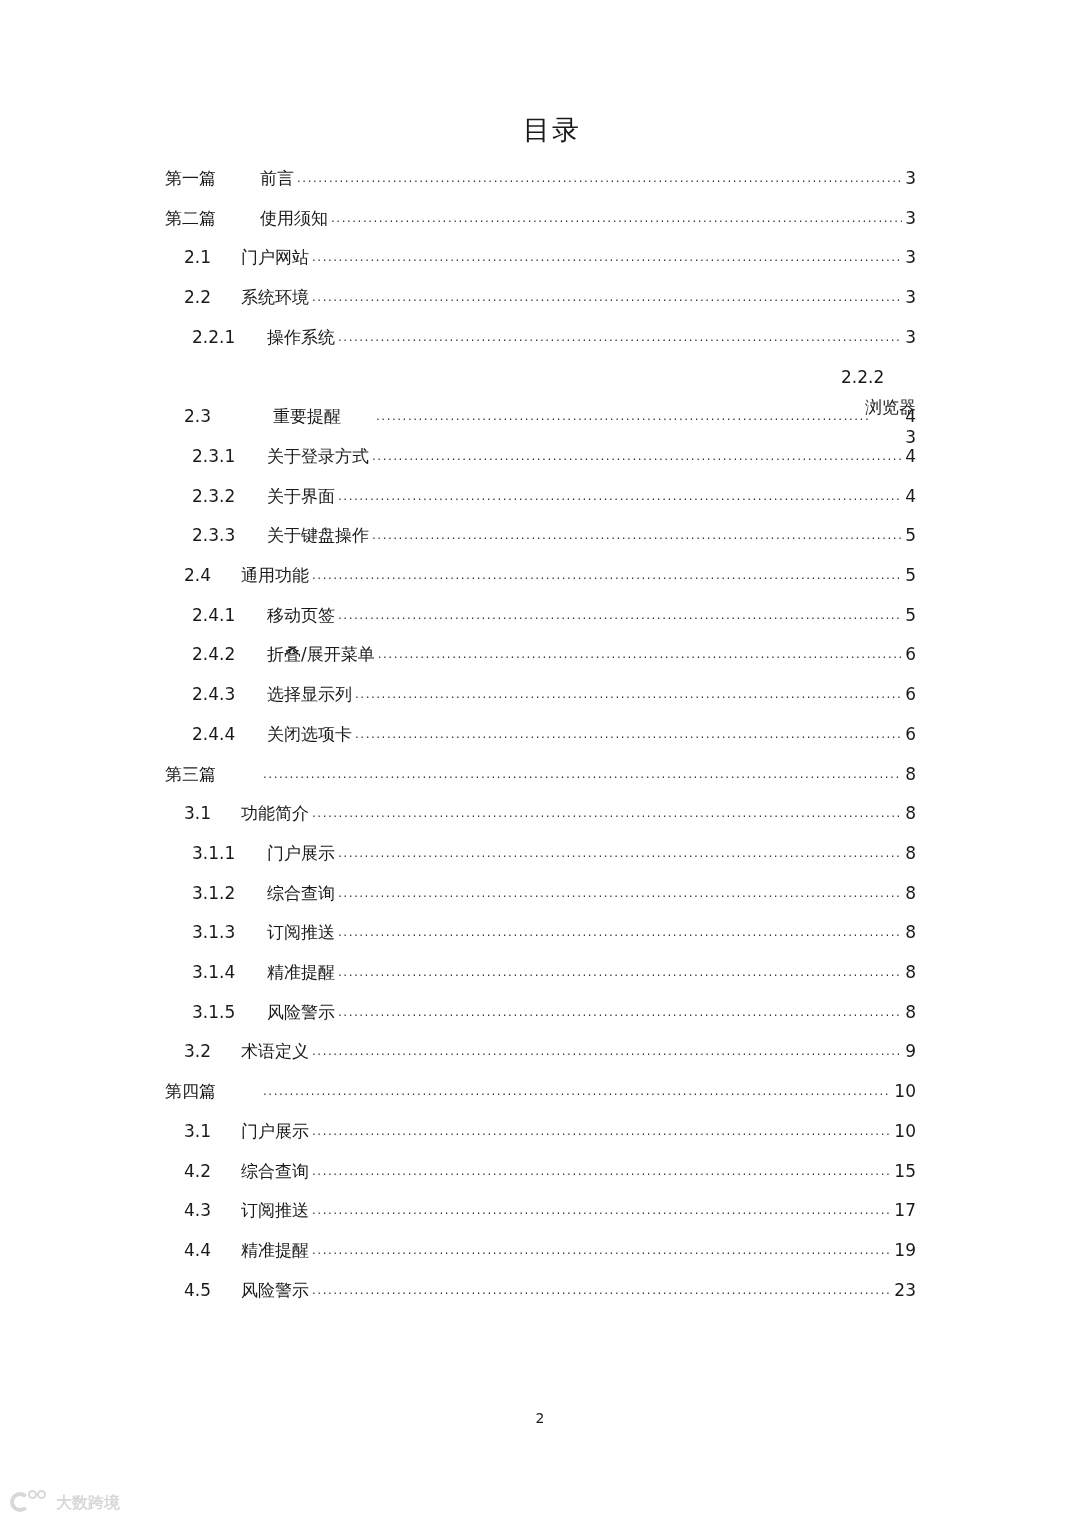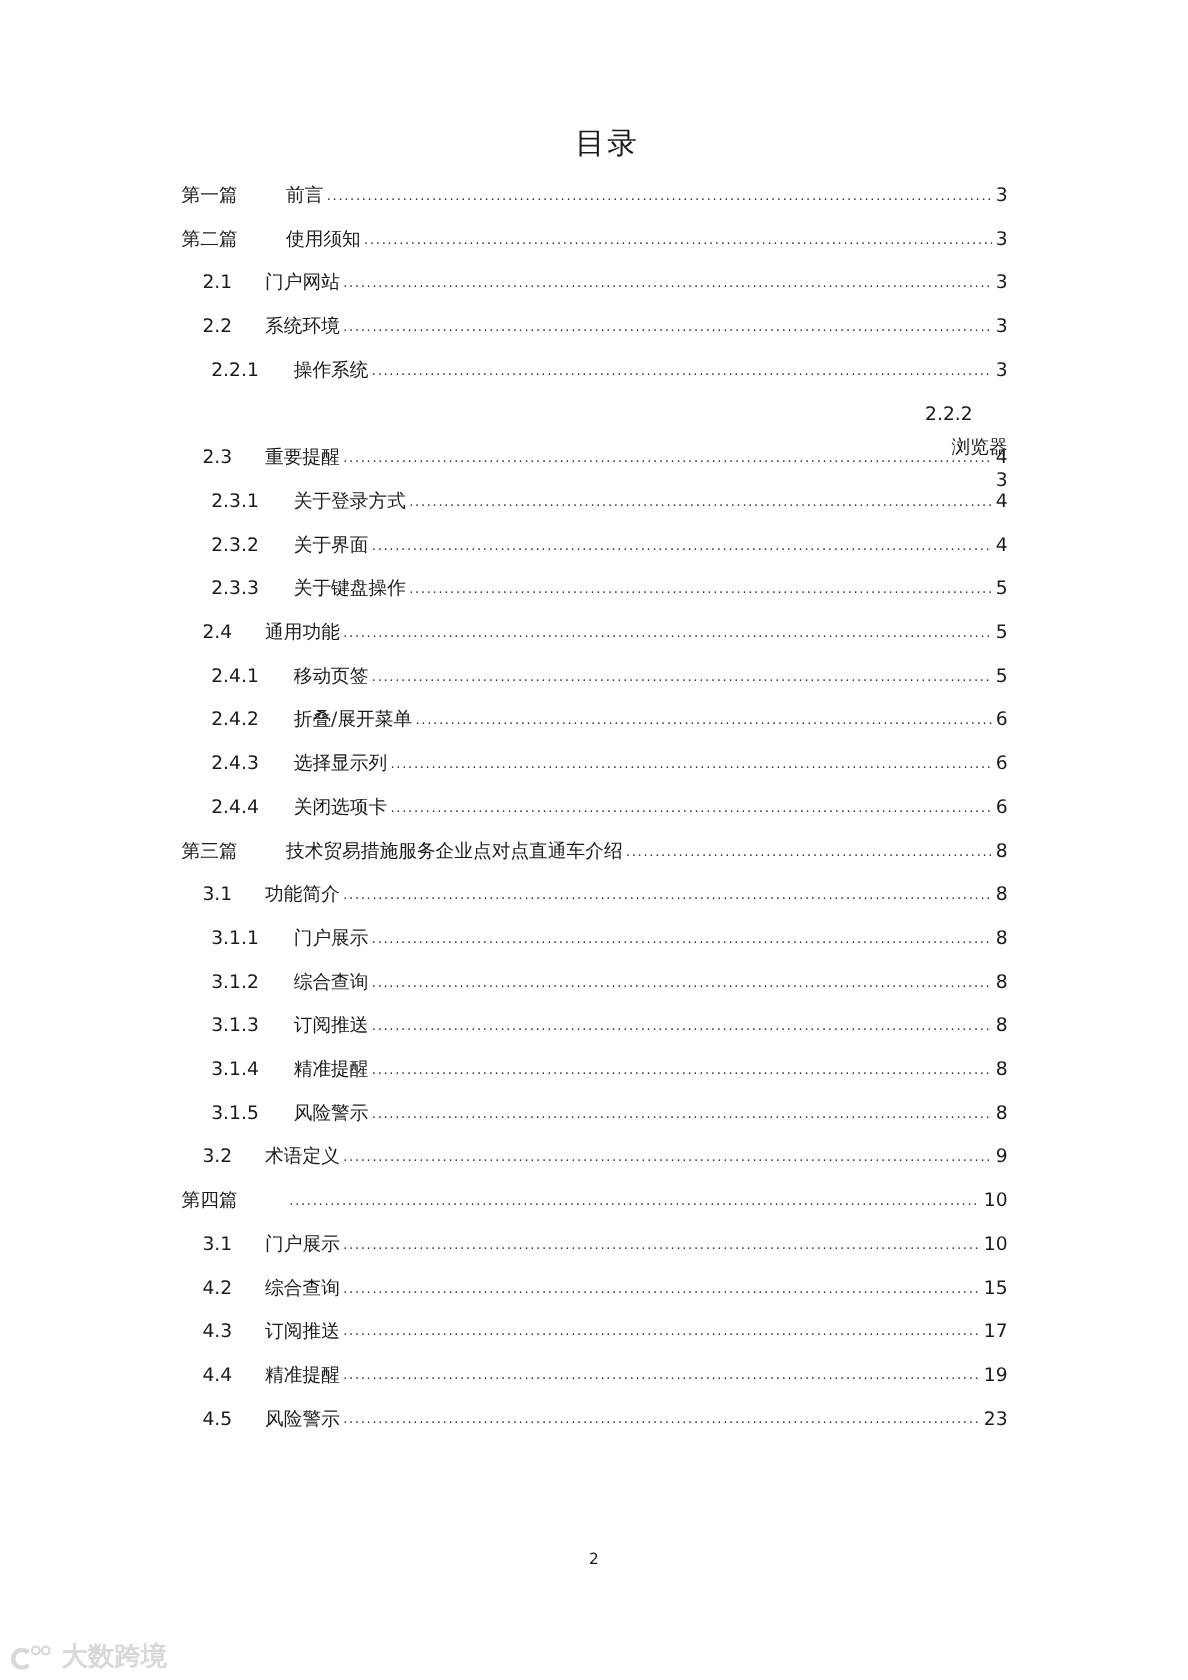--- a/index.html
+++ b/index.html
@@ -17,22 +17,22 @@
     .dots::before { content: "......................................................................................................................................................................................................................................................"; }
     .page { white-space: nowrap; }
     .lvl0 { left: 165px; }
     .lvl0 .num { width: 95px; }
     .lvl1 { left: 184px; }
     .lvl1 .num { width: 57px; }
     .lvl2 { left: 192px; }
     .lvl2 .num { width: 75px; }
     .pagenum { position: absolute; left: 0; width: 1080px; top: 1410px; text-align: center;
                font-size: 14px; color: #1a1a1a; }
-    .watermark { position: absolute; left: 10px; top: 1490px; display: flex; align-items: flex-end;
-                 color: #d8d8d8; font-size: 24px; font-weight: bold; }
+    .watermark { position: absolute; left: 10px; top: 1490px; display: flex; align-items: center;
+                 color: #d8d8d8; font-size: 16px; font-weight: bold; }
     .wm-icon { width: 40px; height: 26px; position: relative; margin-right: 6px; }
     .wm-icon .c { position: absolute; left: 0; top: 2px; width: 20px; height: 20px; border: 4px solid #d8d8d8;
                   border-radius: 50%; border-right-color: transparent; box-sizing: border-box; }
     .wm-icon .o1, .wm-icon .o2 { position: absolute; top: 0; width: 9px; height: 9px; border: 2px solid #d8d8d8;
                   border-radius: 50%; box-sizing: border-box; }
     .wm-icon .o1 { left: 18px; } .wm-icon .o2 { left: 27px; }
   </style>
 </head>
 <body>
 
@@ -68,21 +68,21 @@
       <span class="label">操作系统</span>
       <span class="dots"></span>
       <span class="page">3</span>
     </div>
     <div class="row lvl2" style="top: 207.5px; flex-direction: column;">
       <span class="num">2.2.2</span>
       <span class="label">浏览器</span>
       <span class="dots"></span>
       <span class="page">3</span>
     </div>
-    <div class="row lvl1" style="top: 247.2px;">
+    <div class="row lvl1" style="top: 247.2px; gap: 32px;">
       <span class="num">2.3</span>
       <span class="label">重要提醒</span>
       <span class="dots"></span>
       <span class="page">4</span>
     </div>
     <div class="row lvl2" style="top: 286.9px;">
       <span class="num">2.3.1</span>
       <span class="label">关于登录方式</span>
       <span class="dots"></span>
       <span class="page">4</span>
@@ -124,21 +124,20 @@
       <span class="page">6</span>
     </div>
     <div class="row lvl2" style="top: 564.8px;">
       <span class="num">2.4.4</span>
       <span class="label">关闭选项卡</span>
       <span class="dots"></span>
       <span class="page">6</span>
     </div>
     <div class="row lvl0" style="top: 604.5px;">
       <span class="num">第三篇</span>
-      <span class="label">技术贸易措施服务企业点对点直通车介绍</span>
       <span class="dots"></span>
       <span class="page">8</span>
     </div>
     <div class="row lvl1" style="top: 644.2px;">
       <span class="num">3.1</span>
       <span class="label">功能简介</span>
       <span class="dots"></span>
       <span class="page">8</span>
     </div>
     <div class="row lvl2" style="top: 683.9px;">

